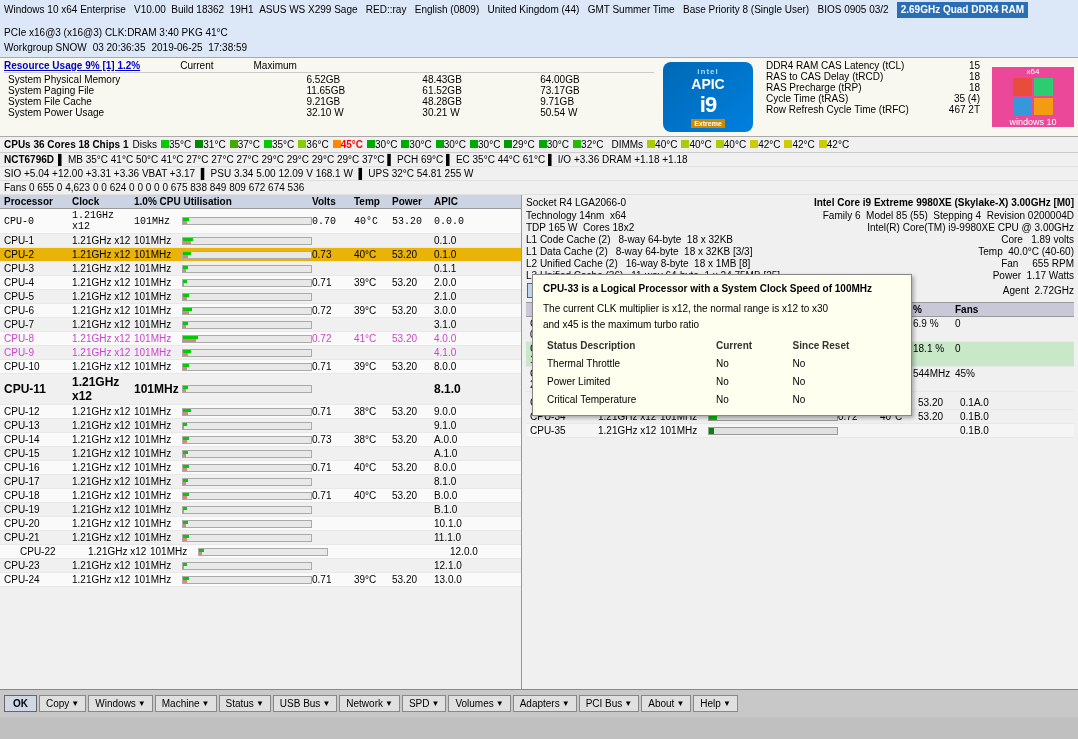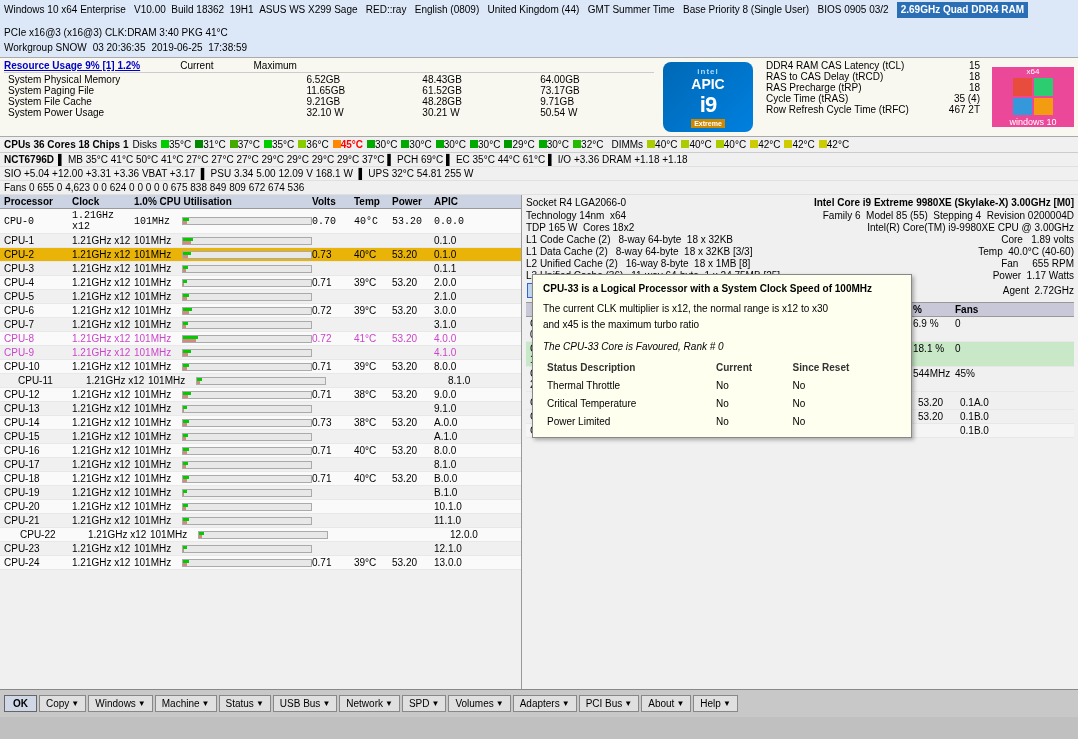--- a/index.html
+++ b/index.html
@@ -448,21 +448,21 @@
     <span>101MHz</span>
     <div style="height:8px;background:#e8e8e8;border:1px solid #aaa;overflow:hidden;position:relative;">
       <div style="position:absolute;left:0;top:0;width:5%;height:50%;background:#00cc00;"></div>
       <div style="position:absolute;left:0;bottom:0;width:3%;height:50%;background:#cc4444;opacity:0.6;"></div>
     </div>
     <span>0.71</span>
     <span>39°C</span>
     <span>53.20</span>
     <span>8.0.0</span>
   </div>
-            <div style="display: grid; grid-template-columns: 68px 62px 48px 130px 42px 38px 42px 48px; padding: 1px 18px; font-size: 10px; border-bottom: 1px solid rgb(232, 232, 232); align-items: center; cursor: pointer;">
+            <div style="display: grid; grid-template-columns: 68px 62px 48px 130px 42px 38px 42px 48px; padding: 1px 4px; font-size: 12px; border-bottom: 1px solid rgb(232, 232, 232); align-items: center; cursor: pointer; font-weight: bold;">
     <span>CPU-11</span>
     <span>1.21GHz x12</span>
     <span>101MHz</span>
     <div style="height:8px;background:#e8e8e8;border:1px solid #aaa;overflow:hidden;position:relative;">
       <div style="position:absolute;left:0;top:0;width:4%;height:50%;background:#00cc00;"></div>
       <div style="position:absolute;left:0;bottom:0;width:2%;height:50%;background:#cc4444;opacity:0.6;"></div>
     </div>
     <span></span>
     <span></span>
     <span></span>
@@ -727,40 +727,39 @@
           <span>0.68</span>
           <span>40°C</span>
           <span>544MHz</span>
           <span>45%</span>
         </div>
 
         <div class="tooltip-box" style="top:60px;left:10px;margin-top:19px;">
           <div class="tooltip-title">CPU-33 is a Logical Processor with a System Clock Speed of 100MHz</div>
           <div>The current CLK multiplier is x12, the normal range is x12 to x30</div>
           <div>and x45 is the maximum turbo ratio</div>
-          <div style="margin-top:6px;font-style:italic;">The CPU-33 Core is Favoured, Rank # 0</div>
           <table class="tooltip-table">
             <tbody>
                 <tr>
               <th>Status Description</th>
               <th>Current</th>
               <th>Since Reset</th>
             </tr>
             <tr>
               <td>Thermal Throttle</td>
               <td>No</td>
               <td>No</td>
             </tr>
             <tr>
-              <td>Critical Temperature</td>
+              <td>Power Limited</td>
               <td>No</td>
               <td>No</td>
             </tr>
             <tr>
-              <td>Power Limited</td>
+              <td>Critical Temperature</td>
               <td>No</td>
               <td>No</td>
             </tr>
           </tbody>
             </table>
         </div>
 
         <div style="margin-top:4px;">
           <div style="display:grid;grid-template-columns:68px 62px 48px 130px 42px 38px 42px 48px;padding:1px 4px;font-size:10px;border-bottom:1px solid #e8e8e8;">
             <span>CPU-33</span>

